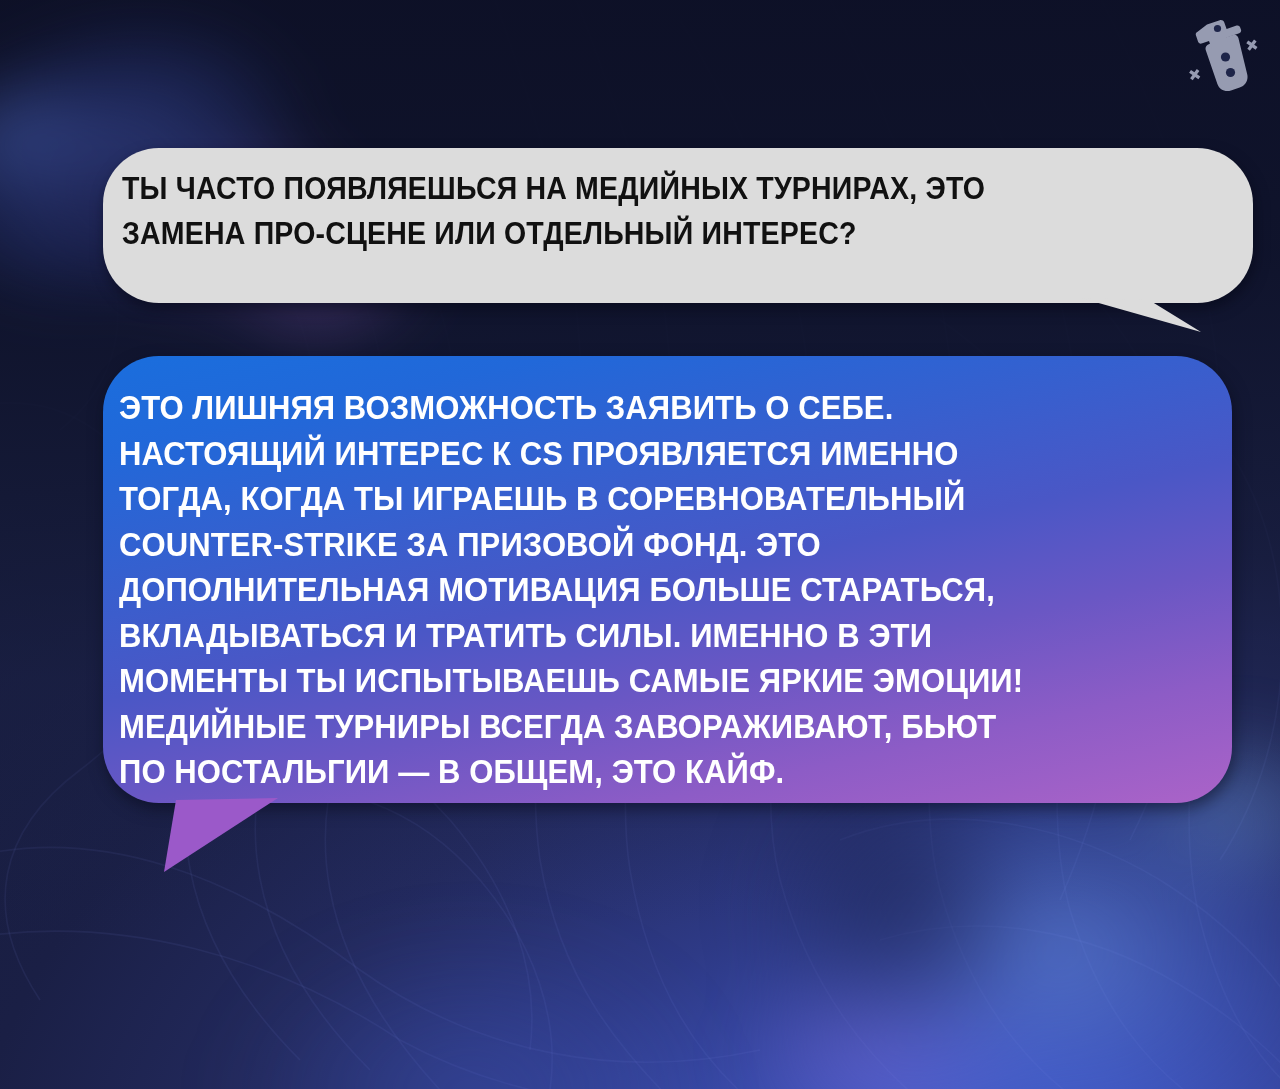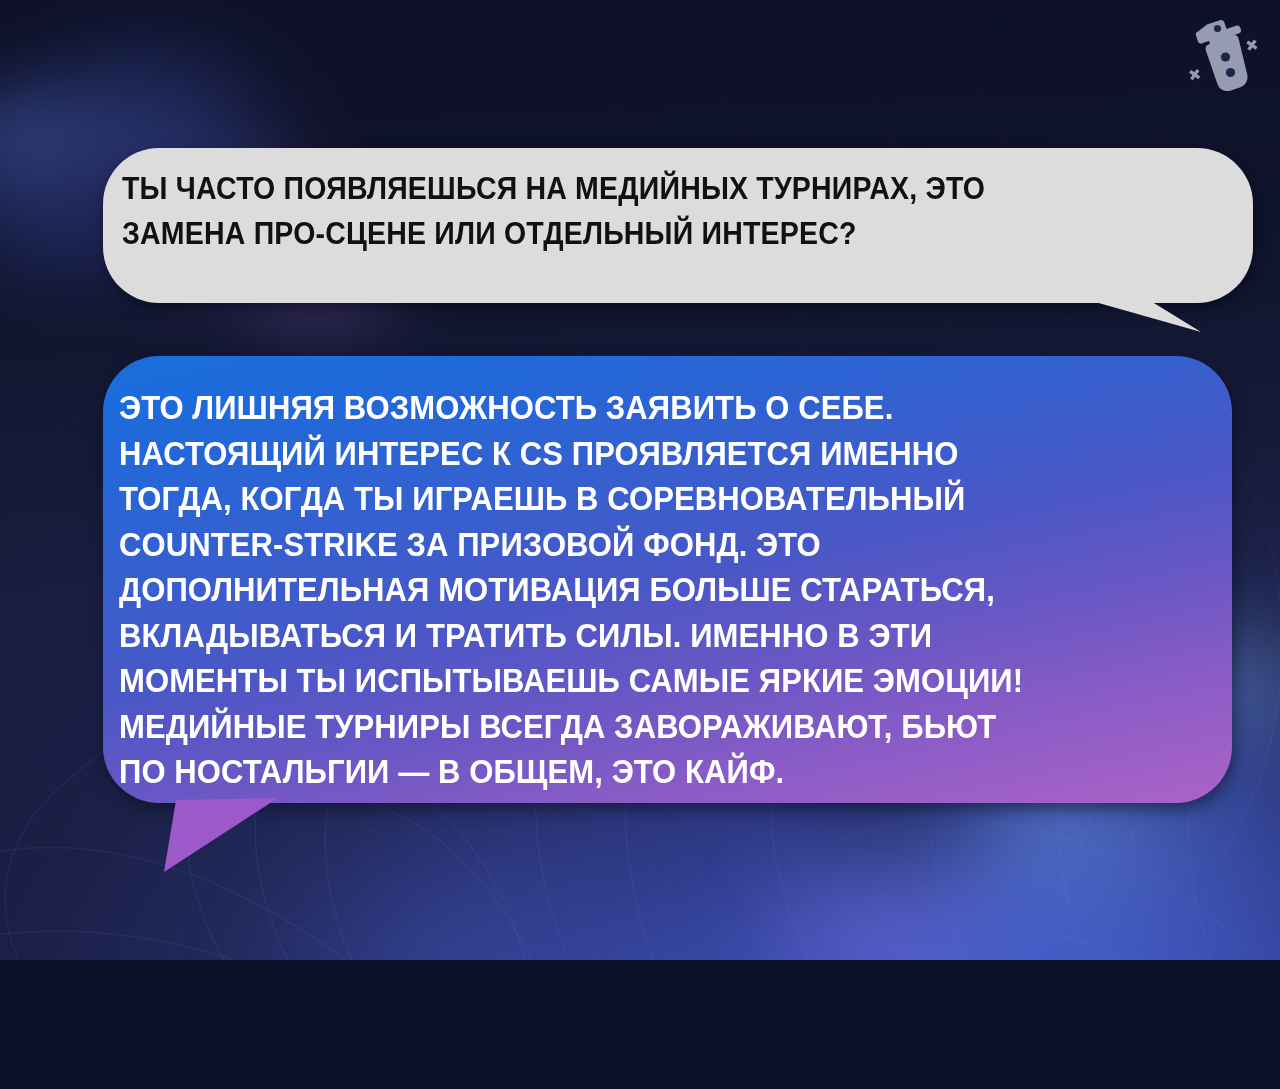--- a/index.html
+++ b/index.html
@@ -3,21 +3,21 @@
 <meta charset="utf-8">
 <style>
   html, body {
     margin: 0;
     padding: 0;
     background: #0c1026;
   }
   #stage {
     position: relative;
     width: 1280px;
-    height: 960px;
+    height: 1089px;
     overflow: hidden;
     font-family: "Liberation Sans", sans-serif;
     background: #1b2048;
   }
 
   
   .bg-base {
     position: absolute;
     inset: 0;
     background:

